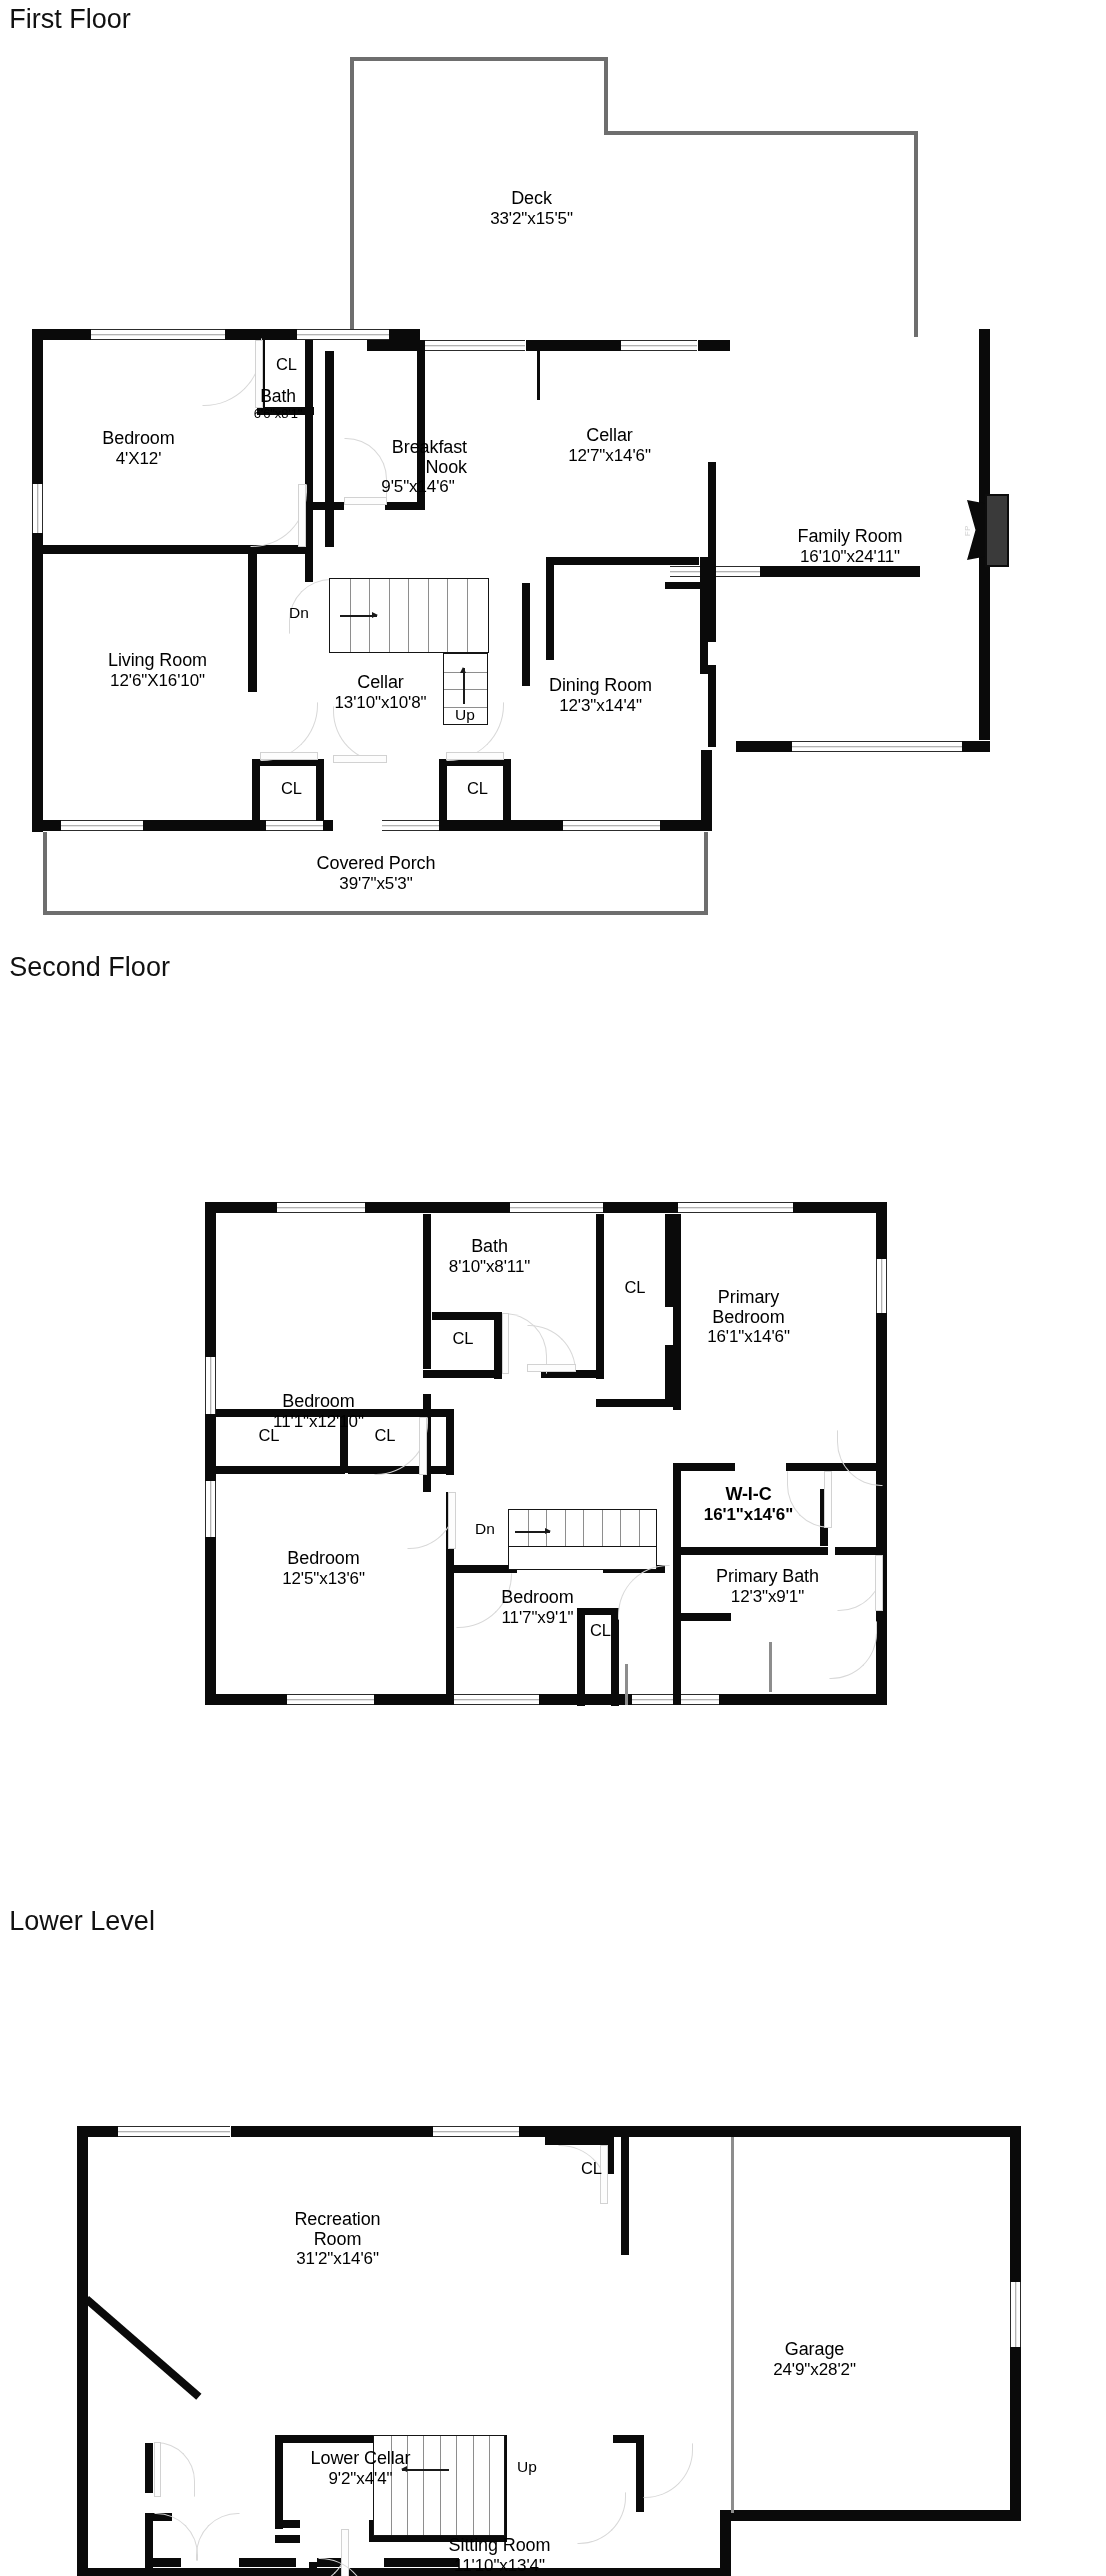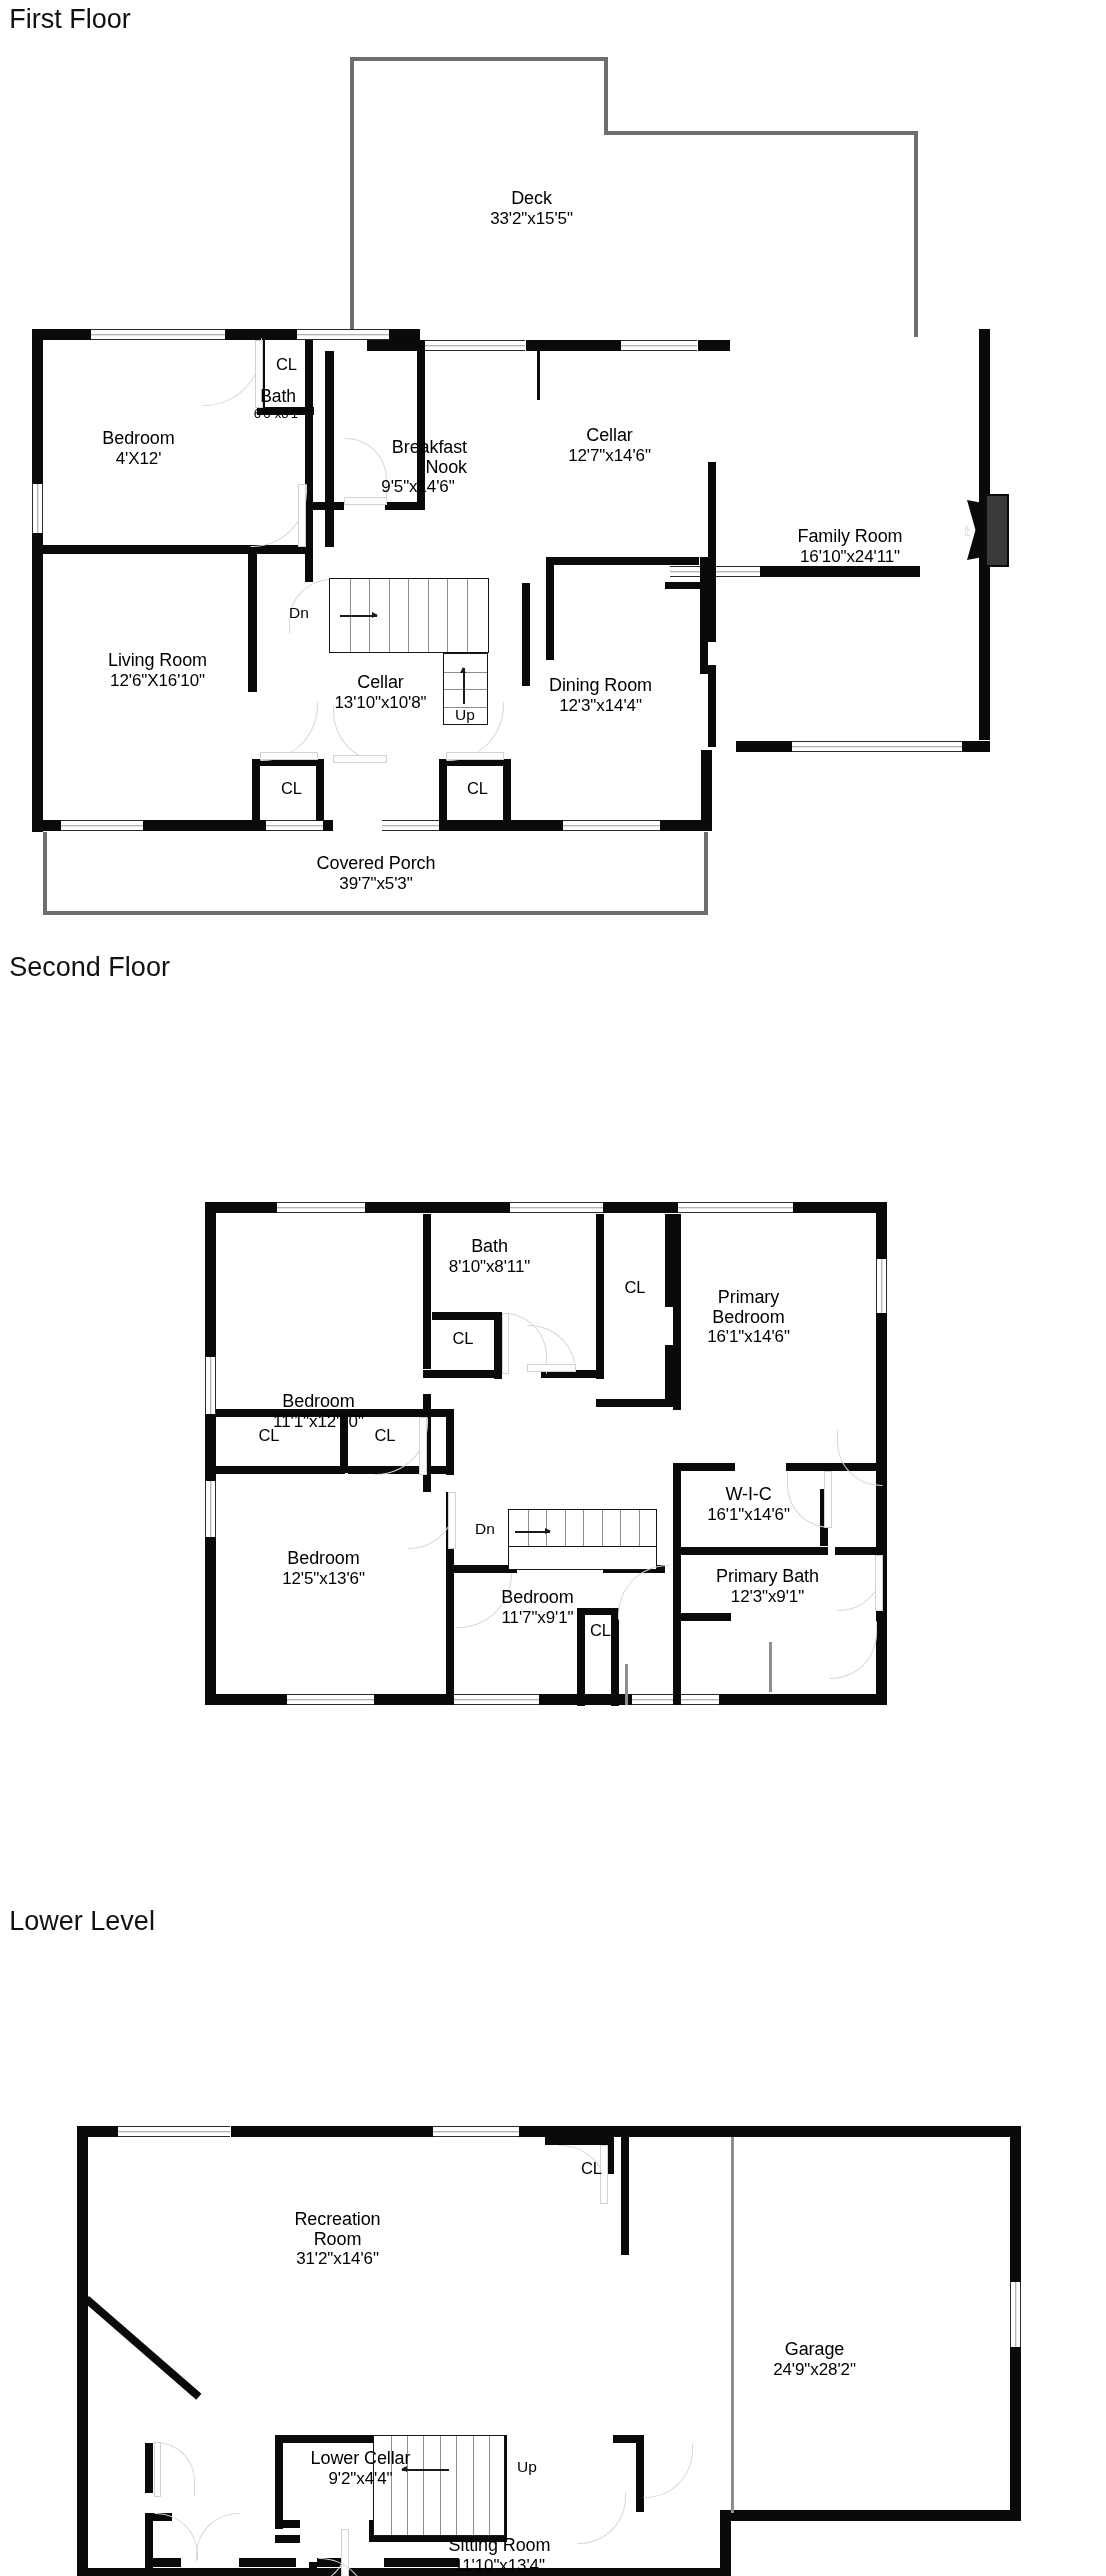--- a/index.html
+++ b/index.html
@@ -438,21 +438,21 @@
     <span class="rdim">16'1"x14'6"</span>
   </div>
   <div class="rlabel two" style="left:324px;top:1548px;width:175px;margin-left:-88px;">
     <span class="rname">Bedroom</span>
     <span class="rdim">12'5"x13'6"</span>
   </div>
   <div class="rlabel two" style="left:537px;top:1587px;width:165px;margin-left:-82px;">
     <span class="rname">Bedroom</span>
     <span class="rdim">11'7"x9'1"</span>
   </div>
-  <div class="rlabel two" style="left:748px;top:1484px;width:165px;margin-left:-82px;">
+  <div class="rlabel two" style="left:748px;top:1484px;width:165px;margin-left:-82px;font-weight:bold;">
     <span class="rname">W-I-C</span>
     <span class="rdim">16'1"x14'6"</span>
   </div>
   <div class="rlabel two" style="left:768px;top:1566px;width:185px;margin-left:-93px;">
     <span class="rname">Primary Bath</span>
     <span class="rdim">12'3"x9'1"</span>
   </div>
 
   <div class="cl" style="left:432px;top:1329px;width:62px;">CL</div>
   <div class="cl" style="left:604px;top:1278px;width:62px;">CL</div>

